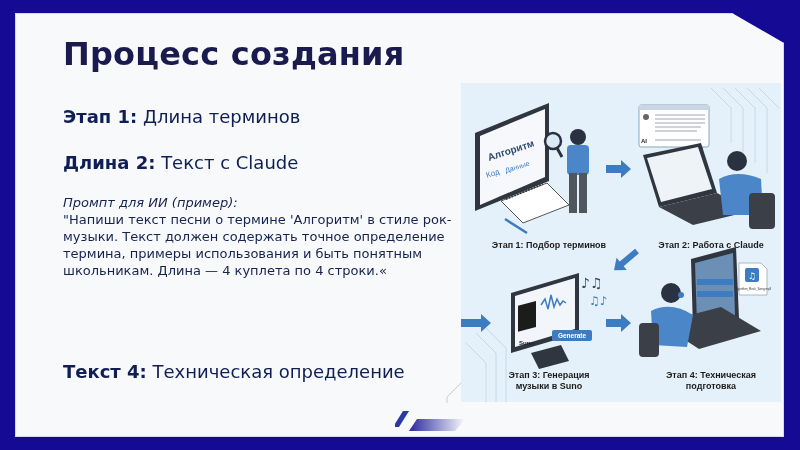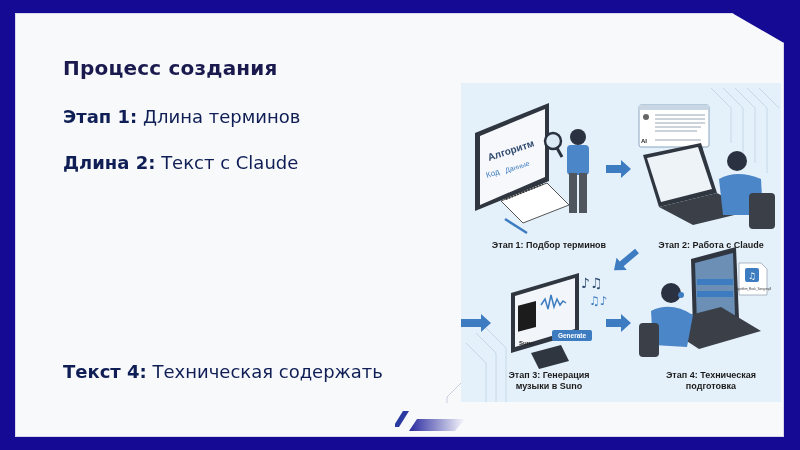--- a/index.html
+++ b/index.html
@@ -10,23 +10,22 @@
     position: relative;
   }
   .slide {
     position: absolute; left: 15px; top: 13px; width: 769px; height: 424px;
     background: #f8f9fb;
     clip-path: polygon(0 0, 717px 0, 769px 30px, 769px 100%, 0 100%);
     box-shadow: inset 0 0 0 1px #d8d8ea;
   }
   .title {
     position: absolute; left: 48px; top: 22px;
-    font-size: 20px; font-weight: bold; color: #1a1a4e;
+    font-size: 32px; font-weight: bold; color: #1a1a4e;
     letter-spacing: 0.2px;
-    margin-top: 21px;
   }
   .stage {
     position: absolute; left: 48px; font-size: 18px; color: #0f1f55;
     white-space: nowrap;
   }
   .stage b { font-weight: bold; color: #0f1f55; text-align: center; }
   .prompt {
     position: absolute; left: 48px; top: 181px; width: 400px;
     font-size: 13px; line-height: 17px; color: #16234f;
   }
@@ -48,23 +47,27 @@
 <div class="slide">
   <div class="title">Процесс создания</div>
 
   <div class="stage" style="top:93px">
     <b>Этап 1:</b><span> Длина терминов</span>
   </div>
   <div class="stage" style="top:139px">
     <b>Длина 2:</b><span> Текст с Claude</span>
   </div>
 
+  <div class="prompt">
+    <span class="label">Промпт для ИИ (пример):</span>
+    <span>"Напиши текст песни о термине 'Алгоритм' в стиле рок-музыки. Текст должен содержать точное определение термина, примеры использования и быть понятным школьникам. Длина — 4 куплета по 4 строки.«</span>
+  </div>
 
   <div class="stage" style="top:348px">
-    <b>Текст 4:</b><span> Техническая содержать</span>
+    <b>Текст 4:</b><span> Техническая определение</span>
   </div>
 
   <div class="illus">
     <svg width="320" height="319" viewBox="0 0 320 319" xmlns="http://www.w3.org/2000/svg">
 
       <g stroke="#c5d8e8" stroke-width="1" fill="none">
         <path d="M250 5 L270 25 L270 60 M262 5 L282 25 L282 70 M274 5 L294 25 L294 80 M286 5 L306 25 L306 90 M298 5 L318 25"></path>
         <path d="M5 260 L25 280 L25 319 M15 250 L35 270 L35 319 M25 245 L45 265 L45 319"></path>
       </g>
 

